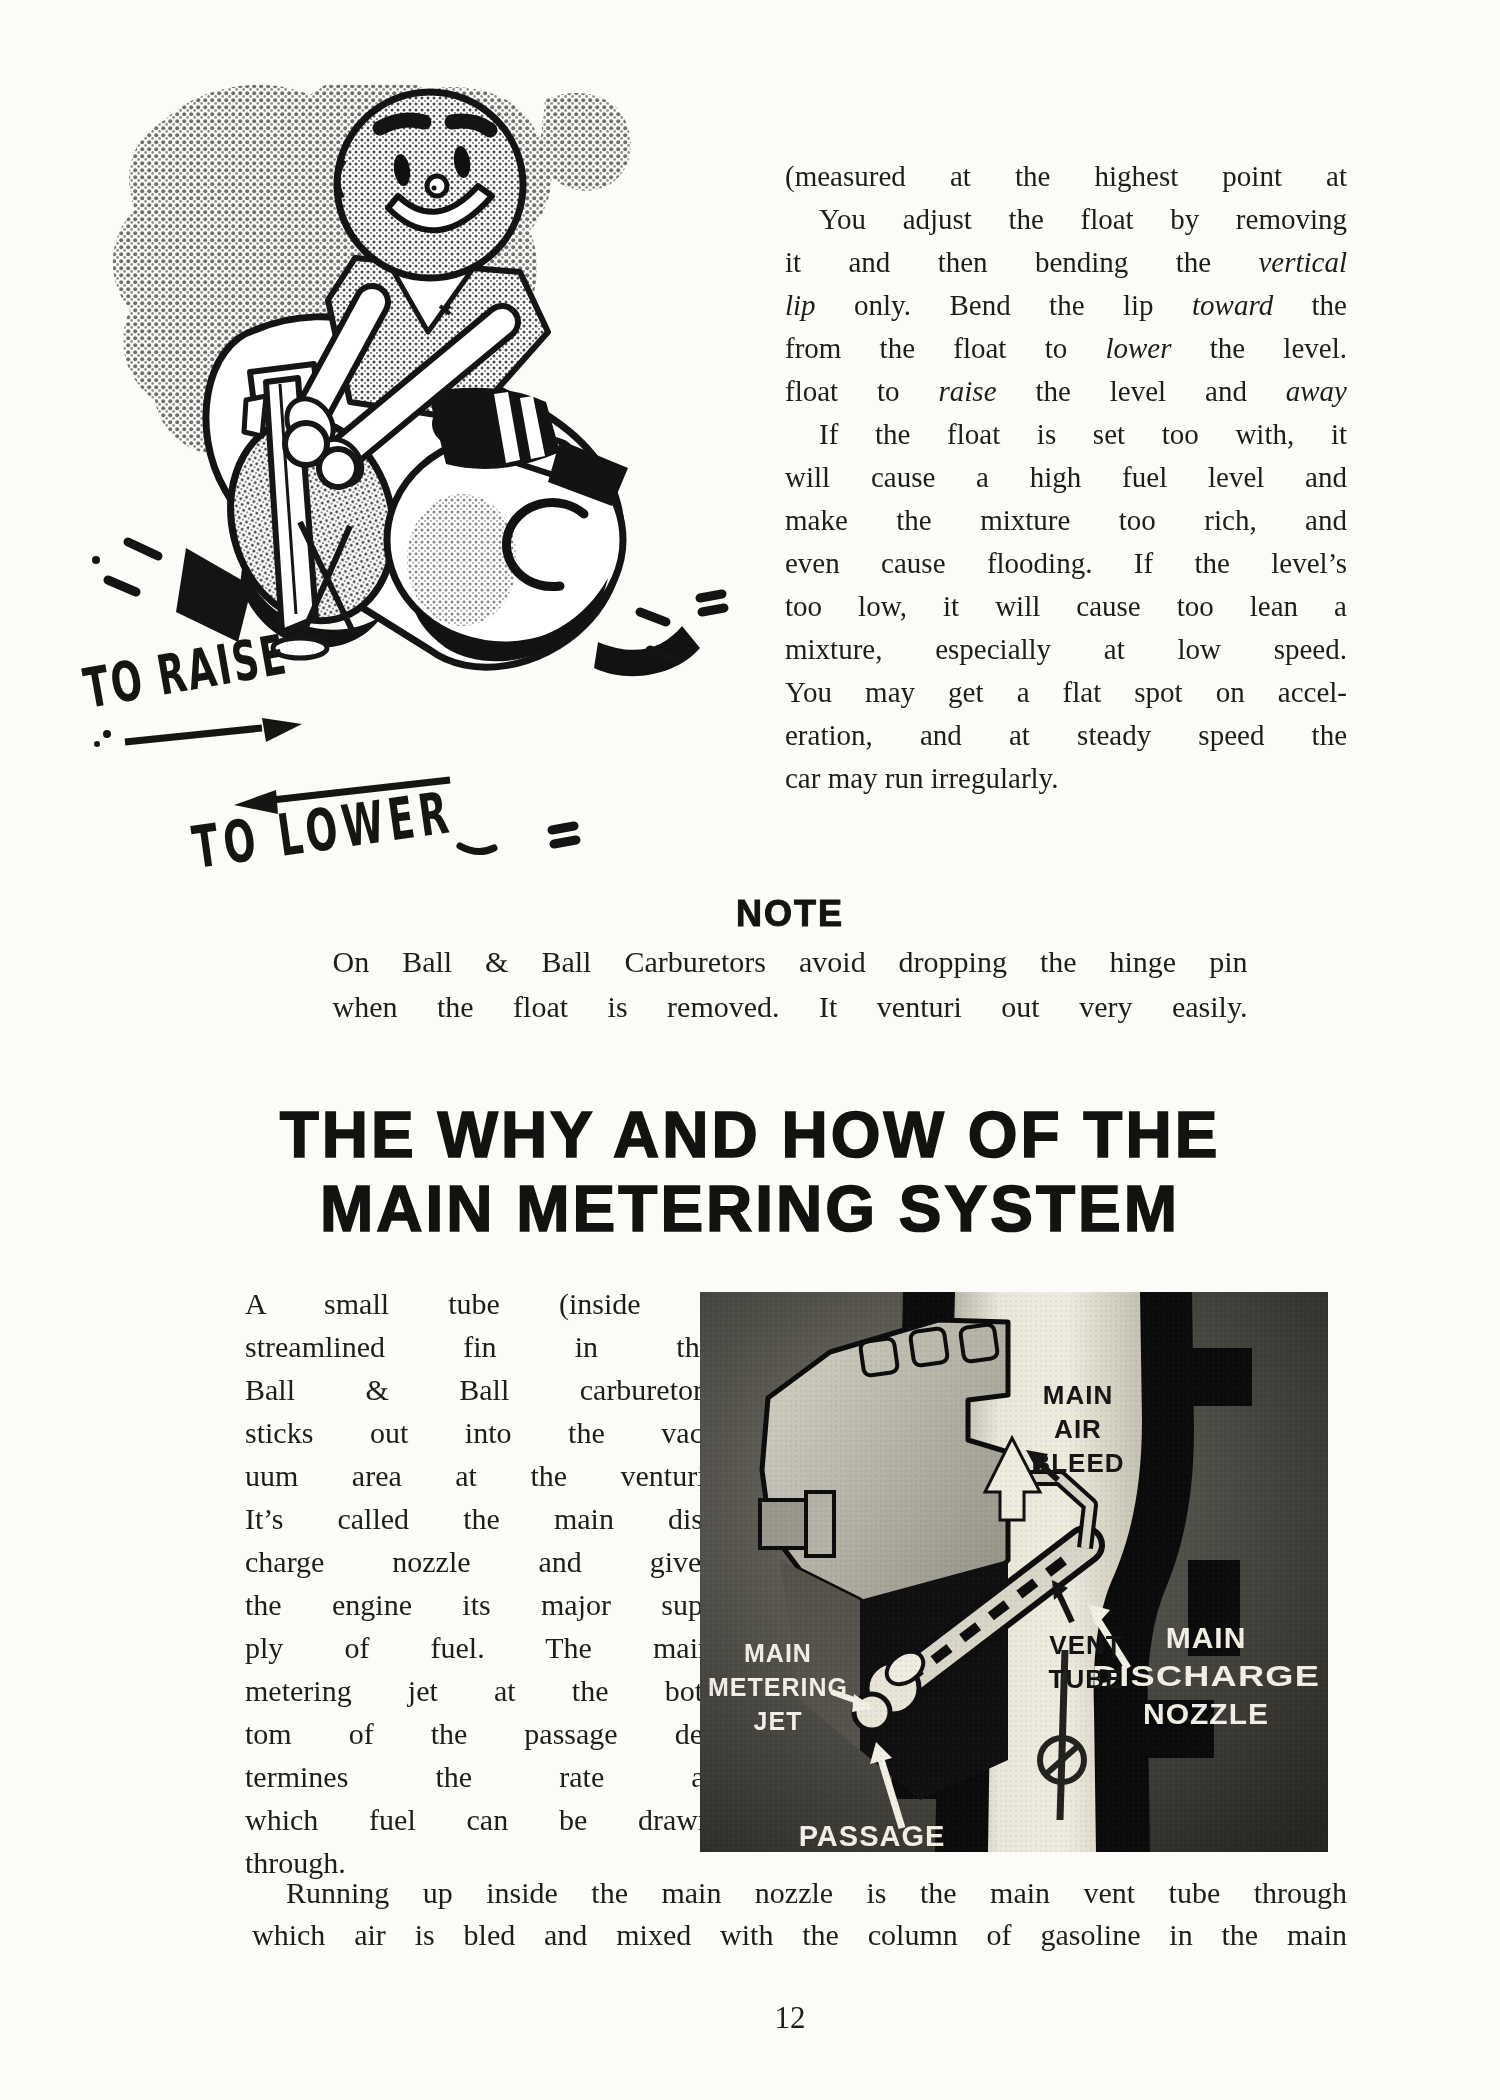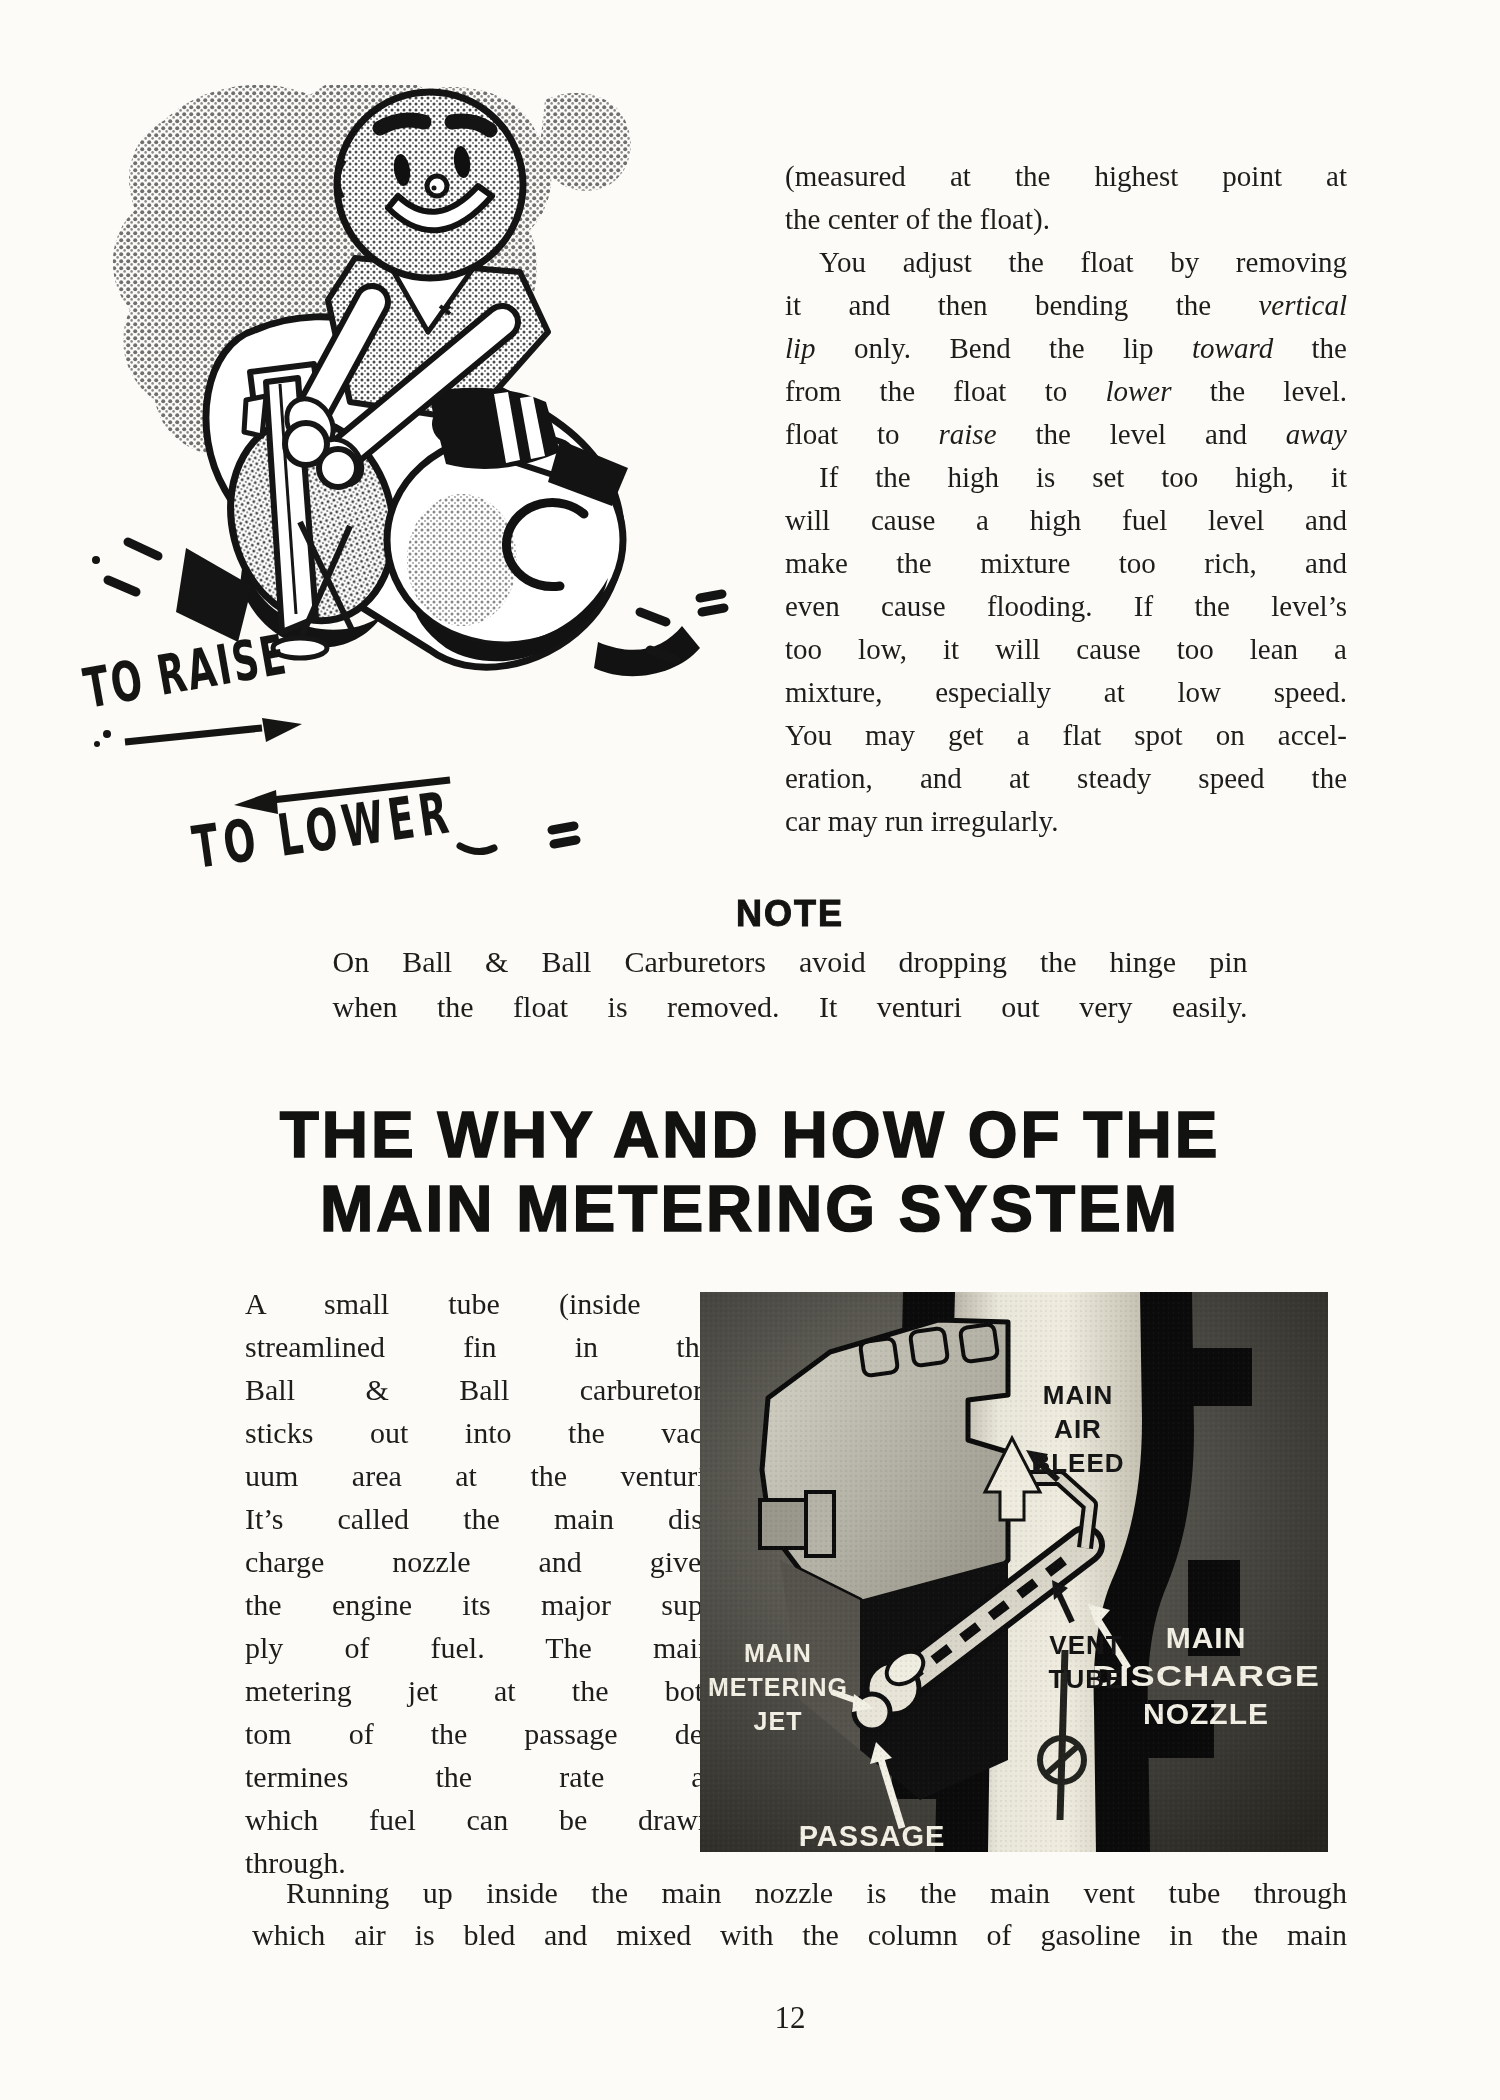--- a/index.html
+++ b/index.html
@@ -140,27 +140,26 @@
     <g>
       <line x1="450" y1="780" x2="272" y2="800" stroke="#151514" stroke-width="7"></line>
       <polygon points="276,790 234,805 278,814" fill="#151514"></polygon>
     </g>
     <text class="hand" x="196" y="868" font-size="58" letter-spacing="8" textLength="262" lengthAdjust="spacingAndGlyphs" transform="rotate(-8 196 868)">TO LOWER</text>
     <path d="M 460,846 q 18,10 34,2" fill="none" stroke="#151514" stroke-width="7" stroke-linecap="round"></path>
   </svg>
 
   <div class="col right-col">
       <div class="jline"><span>(measured at the highest point at</span></div>
-      <div class="jline end"><span>the center of the float).</span></div>
       <div class="jline in"><span>You adjust the float by removing</span></div>
       <div class="jline"><span>it and then bending the </span><em>vertical</em></div>
       <div class="jline"><em>lip</em><span> only. Bend the lip </span><em>toward</em><span> the</span></div>
       <div class="jline"><span>from the float to </span><em>lower</em><span> the level.</span></div>
       <div class="jline"><span>float to </span><em>raise</em><span> the level and </span><em>away</em></div>
-      <div class="jline in"><span>If the high is set too high, it</span></div>
+      <div class="jline in"><span>If the float is set too with, it</span></div>
       <div class="jline"><span>will cause a high fuel level and</span></div>
       <div class="jline"><span>make the mixture too rich, and</span></div>
       <div class="jline"><span>even cause flooding. If the level’s</span></div>
       <div class="jline"><span>too low, it will cause too lean a</span></div>
       <div class="jline"><span>mixture, especially at low speed.</span></div>
       <div class="jline"><span>You may get a flat spot on accel-</span></div>
       <div class="jline"><span>eration, and at steady speed the</span></div>
       <div class="jline end"><span>car may run irregularly.</span></div>
     </div>
 

